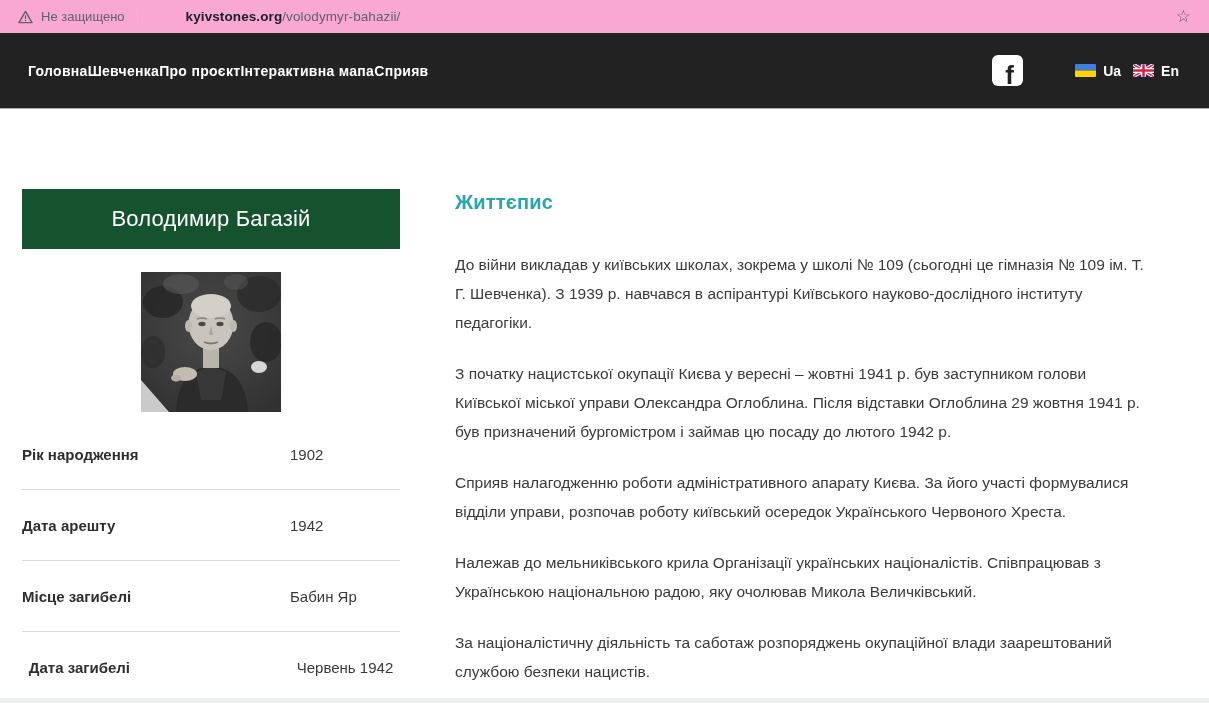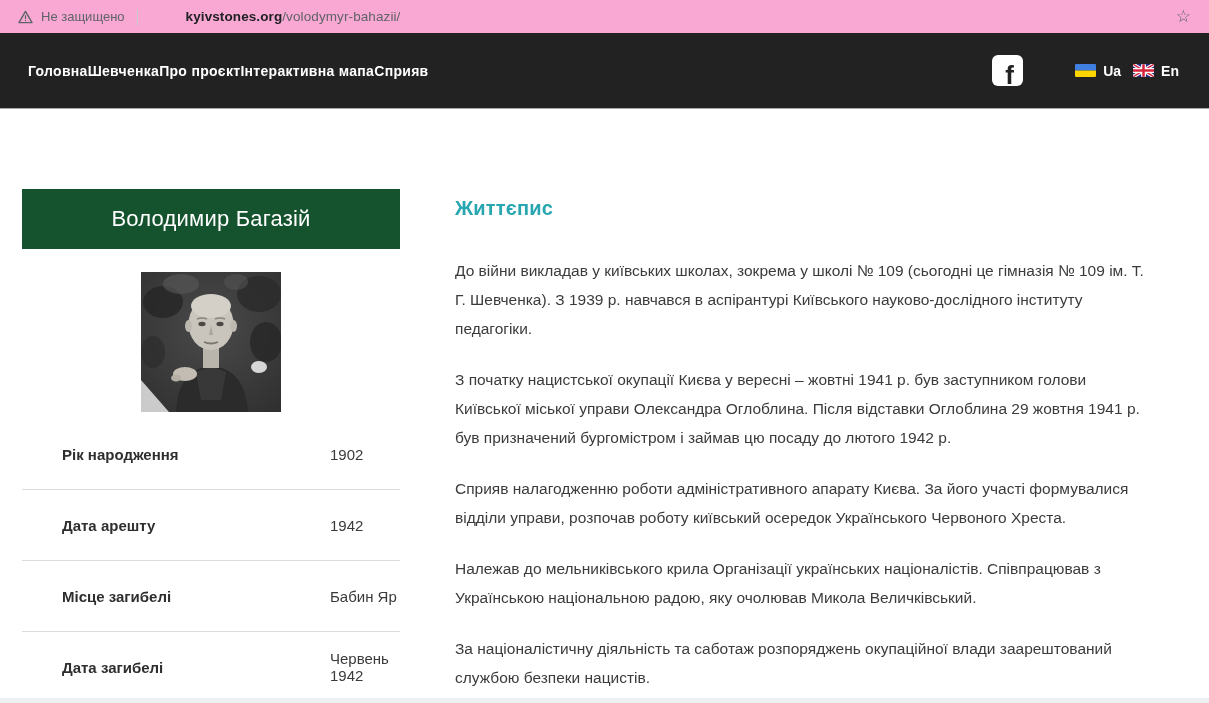--- a/index.html
+++ b/index.html
@@ -56,26 +56,26 @@
     color:#ffffff;font-size:22px;font-weight:400;letter-spacing:.2px;
   }
   .photo-wrap{margin:23px auto 0;width:140px;height:140px;}
   .photo-wrap svg{display:block;}
   .facts{margin-top:7px;}
   .fact-row{
     display:flex;align-items:center;height:70px;border-bottom:1px solid #dcdcdc;
     font-size:15px;
   }
   .fact-row:last-child{border-bottom:none;justify-content:center;}
-  .fact-label{width:268px;flex:none;font-weight:700;color:#2e2e2e;margin-left:40px;}
+  .fact-label{width:268px;flex:none;font-weight:700;color:#2e2e2e;}
   .fact-value{color:#3a3a3a;}
 
   
   .bio-heading{
-    margin:8px 0 36px 0;font-size:20px;font-weight:700;letter-spacing:.2px;
+    margin:2px 0 36px 0;font-size:20px;font-weight:700;letter-spacing:.2px;
   }
   .bio p{
     margin:0 0 22px 0;font-size:15.5px;line-height:29px;color:#3b3b3b;
   }
 
   .bottom-strip{
     position:absolute;left:0;bottom:0;width:100%;height:5px;background:#edf0f0;
   }
 </style>
 </head>

